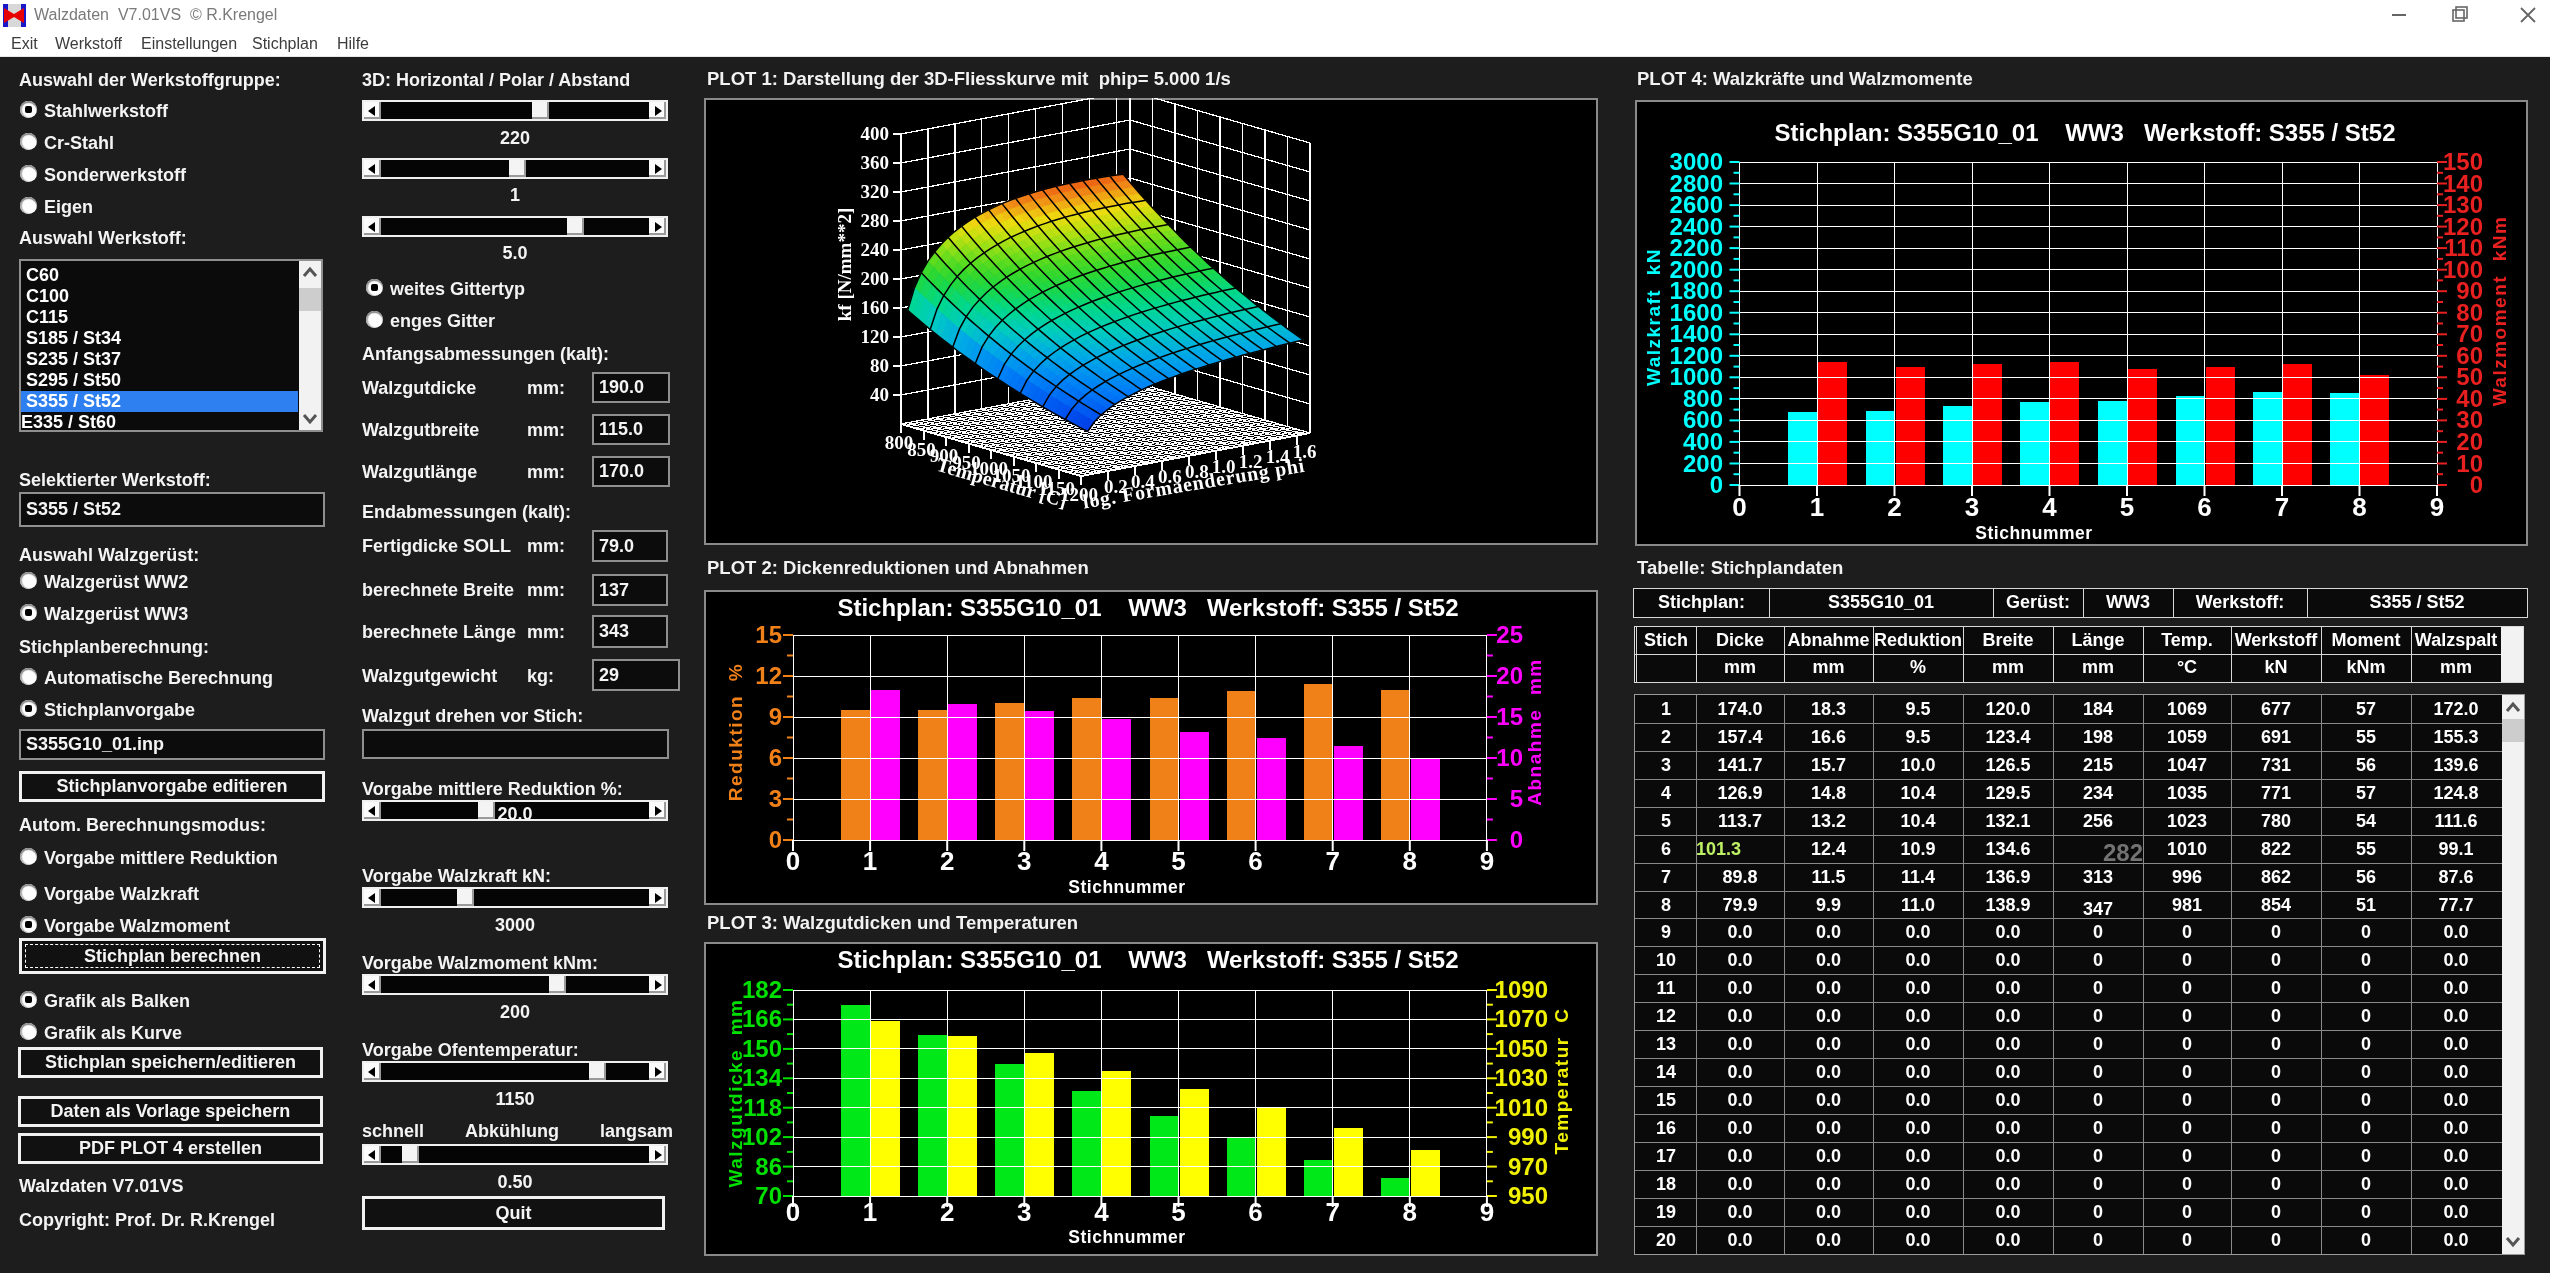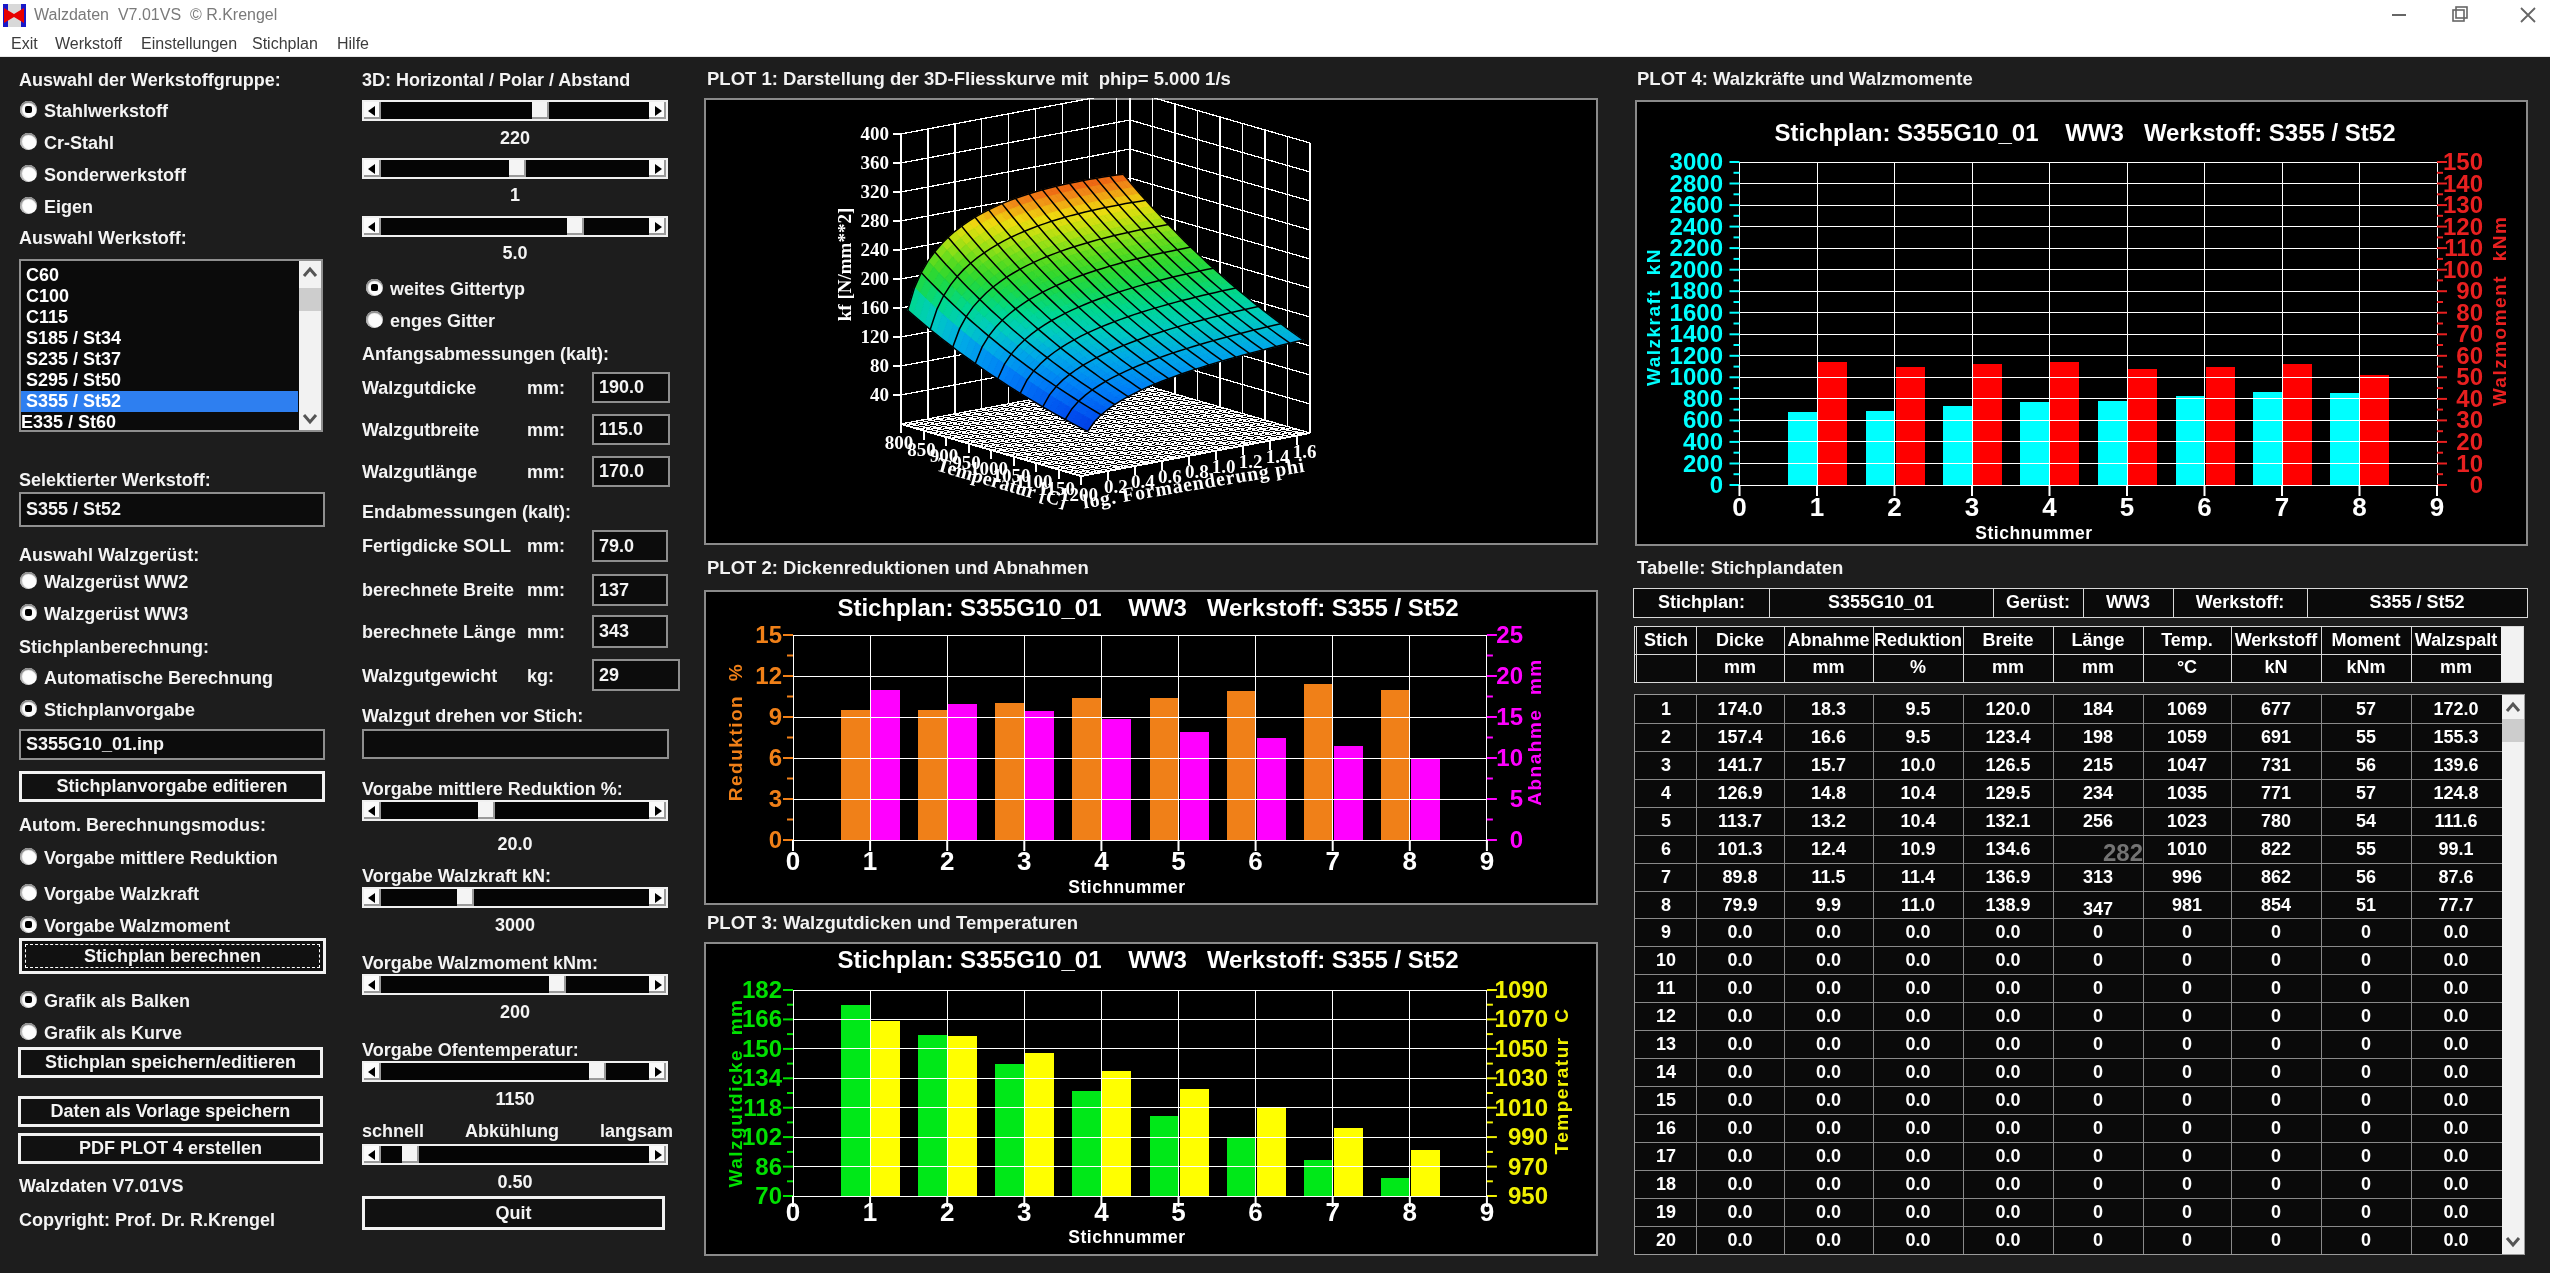--- a/index.html
+++ b/index.html
@@ -185,21 +185,21 @@
 <div class="lbl" style="left:362px;top:779px;font-size:18px">Vorgabe mittlere Reduktion %:</div>
 <div class="sld" style="left:362px;top:800px;width:306px;height:21px">
       <div class="sbtn" style="left:0;width:17px">
         <div class="tri-l"></div>
       </div>
       <div class="sbtn" style="right:0;width:17px">
         <div class="tri-r"></div>
       </div>
       <div class="sthumb" style="left:114px;width:17px"></div>
     </div>
-<div class="lbl" style="left:362px;top:834px;width:306px;text-align:center">20.0</div>
+<div class="lbl" style="left:362px;top:804px;width:306px;text-align:center">20.0</div>
 <div class="lbl" style="left:362px;top:866px;font-size:18px">Vorgabe Walzkraft kN:</div>
 <div class="sld" style="left:362px;top:887px;width:306px;height:21px">
       <div class="sbtn" style="left:0;width:17px">
         <div class="tri-l"></div>
       </div>
       <div class="sbtn" style="right:0;width:17px">
         <div class="tri-r"></div>
       </div>
       <div class="sthumb" style="left:93px;width:17px"></div>
     </div>
@@ -1949,21 +1949,21 @@
       <div style="position:absolute;left:149px;top:116px;width:89px;text-align:center;color:#fff;font-weight:bold;font-size:18px">13.2</div>
       <div style="position:absolute;left:238px;top:116px;width:90px;text-align:center;color:#fff;font-weight:bold;font-size:18px">10.4</div>
       <div style="position:absolute;left:328px;top:116px;width:90px;text-align:center;color:#fff;font-weight:bold;font-size:18px">132.1</div>
       <div style="position:absolute;left:418px;top:116px;width:90px;text-align:center;color:#fff;font-weight:bold;font-size:18px">256</div>
       <div style="position:absolute;left:508px;top:116px;width:88px;text-align:center;color:#fff;font-weight:bold;font-size:18px">1023</div>
       <div style="position:absolute;left:596px;top:116px;width:90px;text-align:center;color:#fff;font-weight:bold;font-size:18px">780</div>
       <div style="position:absolute;left:686px;top:116px;width:90px;text-align:center;color:#fff;font-weight:bold;font-size:18px">54</div>
       <div style="position:absolute;left:776px;top:116px;width:90px;text-align:center;color:#fff;font-weight:bold;font-size:18px">111.6</div>
       <div style="position:absolute;left:0;top:140px;width:867px;height:1px;background:#8a8a8a"></div>
       <div style="position:absolute;left:1px;top:144px;width:60px;text-align:center;color:#fff;font-weight:bold;font-size:18px">6</div>
-      <div style="position:absolute;left:61px;top:144px;width:88px;text-align:center;color:#ffffff;font-weight:bold;font-size:18px">101.3</div>
+      <div style="position:absolute;left:61px;top:144px;width:88px;color:#bef264;font-weight:bold;font-size:18px">101.3</div>
       <div style="position:absolute;left:149px;top:144px;width:89px;text-align:center;color:#fff;font-weight:bold;font-size:18px">12.4</div>
       <div style="position:absolute;left:238px;top:144px;width:90px;text-align:center;color:#fff;font-weight:bold;font-size:18px">10.9</div>
       <div style="position:absolute;left:328px;top:144px;width:90px;text-align:center;color:#fff;font-weight:bold;font-size:18px">134.6</div>
       <div style="position:absolute;left:418px;top:144px;width:90px;text-align:right;color:#737373;font-weight:bold;font-size:24px">282</div>
       <div style="position:absolute;left:508px;top:144px;width:88px;text-align:center;color:#fff;font-weight:bold;font-size:18px">1010</div>
       <div style="position:absolute;left:596px;top:144px;width:90px;text-align:center;color:#fff;font-weight:bold;font-size:18px">822</div>
       <div style="position:absolute;left:686px;top:144px;width:90px;text-align:center;color:#fff;font-weight:bold;font-size:18px">55</div>
       <div style="position:absolute;left:776px;top:144px;width:90px;text-align:center;color:#fff;font-weight:bold;font-size:18px">99.1</div>
       <div style="position:absolute;left:0;top:168px;width:867px;height:1px;background:#8a8a8a"></div>
       <div style="position:absolute;left:1px;top:172px;width:60px;text-align:center;color:#fff;font-weight:bold;font-size:18px">7</div>

